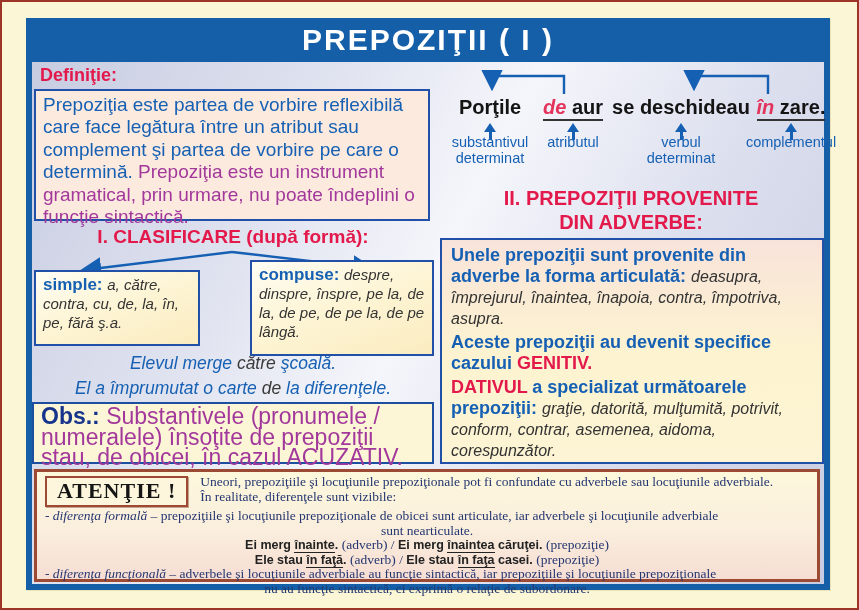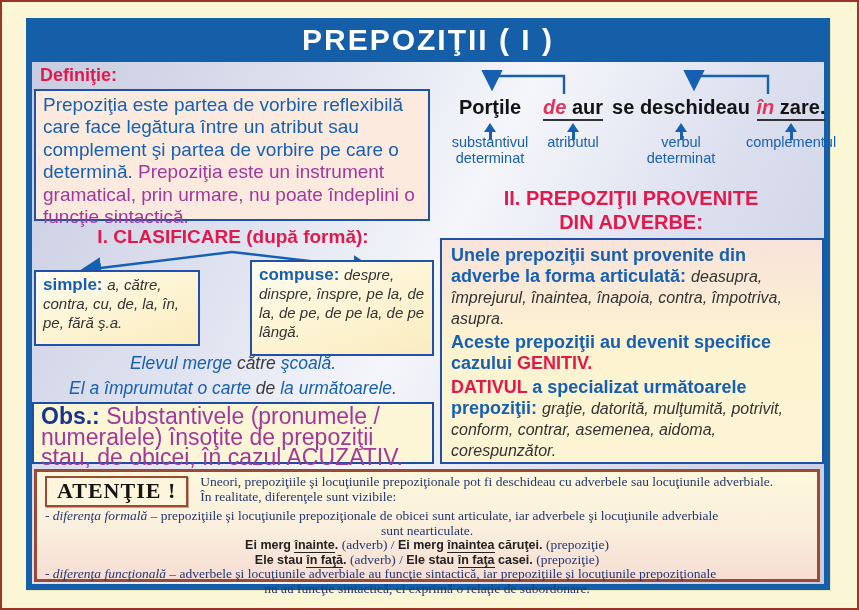--- a/index.html
+++ b/index.html
@@ -124,21 +124,21 @@
       <div class="abs word-box simple-box">
         <span class="lbl">simple: </span><span>a, către, contra, cu, de, la, în, pe, fără ş.a.</span>
       </div>
       <div class="abs word-box compuse-box">
         <span class="lbl">compuse: </span><span>despre, dinspre, înspre, pe la, de la, de pe, de pe la, de pe lângă.</span>
       </div>
       <div class="abs sent sent1">
         <span>Elevul merge </span><span class="dark">către</span><span> şcoală.</span>
       </div>
       <div class="abs sent sent2">
-        <span>El a împrumutat o carte </span><span class="dark">de</span><span> la următoarele.</span>
+        <span>El a împrumutat o carte </span><span class="dark">de</span><span> la diferenţele.</span>
       </div>
       <div class="abs obs-box">
         <span class="lbl">Obs.: </span><span>Substantivele (pronumele / numeralele) însoţite de prepoziţii stau, de obicei, în cazul ACUZATIV.</span>
       </div>
 
       <div class="abs diagram">
         <svg class="brackets" width="386" height="28" viewBox="0 0 386 28">
           <defs>
             <marker id="arrB" viewBox="0 0 10 10" refX="8" refY="5" markerWidth="9" markerHeight="9" orient="auto">
                 <path d="M0 0 L10 5 L0 10 z" fill="#1660b4"></path>
@@ -176,21 +176,21 @@
         <span>DIN ADVERBE:</span>
       </div>
       <div class="abs adverbe-box">
         <p><span class="bb">Unele prepoziţii sunt provenite din adverbe la forma articulată: </span><span class="cm">deasupra, împrejurul, înaintea, înapoia, contra, împotriva, asupra.</span></p>
         <p><span class="bb">Aceste prepoziţii au devenit specifice cazului </span><span class="rr">GENITIV.</span></p>
         <p><span class="rr">DATIVUL</span><span class="bb"> a specializat următoarele prepoziţii: </span><span class="cm">graţie, datorită, mulţumită, potrivit, conform, contrar, asemenea, aidoma, corespunzător.</span></p>
       </div>
 
       <div class="abs atentie-box">
         <span class="atentie-label">ATENŢIE !</span>
-        <div class="at-line">Uneori, prepoziţiile şi locuţiunile prepoziţionale pot fi deschideau cu adverbele sau locuţiunile adverbiale.</div>
+        <div class="at-line">Uneori, prepoziţiile şi locuţiunile prepoziţionale pot fi confundate cu adverbele sau locuţiunile adverbiale.</div>
         <div class="at-line">În realitate, diferenţele sunt vizibile:</div>
         <div class="at-line at-clear">
           <span class="it">- diferenţa formală – </span><span>prepoziţiile şi locuţiunile prepoziţionale de obicei sunt articulate, iar adverbele şi locuţiunile adverbiale</span>
         </div>
         <div class="at-line at-center">sunt nearticulate.</div>
         <div class="at-line at-center">
           <span class="cmb">Ei merg </span><span class="cmb cmu">înainte</span><span class="cmb">. </span><span>(adverb)</span><span>  /  </span><span class="cmb">Ei merg </span><span class="cmb cmu">înaintea</span><span class="cmb"> căruţei. </span><span>(prepoziţie)</span>
         </div>
         <div class="at-line at-center">
           <span class="cmb">Ele stau </span><span class="cmb cmu">în faţă</span><span class="cmb">. </span><span>(adverb)</span><span>  /  </span><span class="cmb">Ele stau </span><span class="cmb cmu">în faţa</span><span class="cmb"> casei. </span><span>(prepoziţie)</span>

